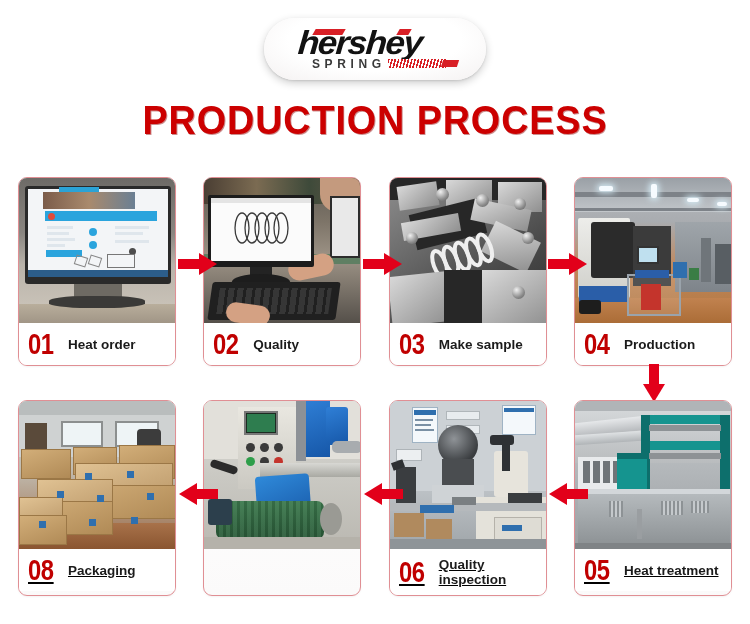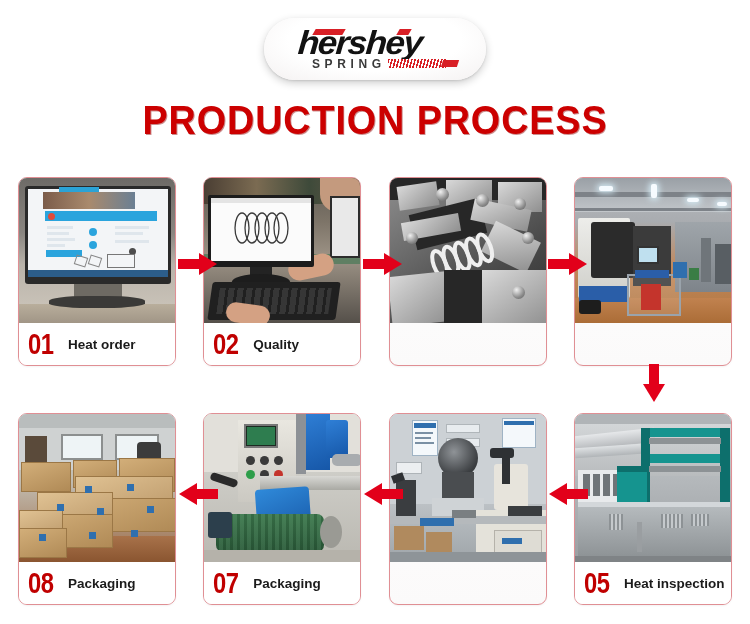--- a/index.html
+++ b/index.html
@@ -122,21 +122,21 @@
 
   
   .row {
     position: absolute;
     left: 18px;
     width: 714px;
     display: flex;
     justify-content: space-between;
   }
   .row-1 { top: 177px; }
-  .row-2 { top: 413px; }
+  .row-2 { top: 400px; text-decoration: underline; }
 
   .card {
     width: 158px;
     border: 1px solid #e08f94;
     border-radius: 9px;
     background: linear-gradient(180deg, #ffffff 0%, #fbfafa 100%);
     overflow: hidden;
     position: relative;
     box-shadow: 0 1px 2px rgba(0,0,0,0.05);
   }
@@ -440,20 +440,24 @@
       <div class="ph p3-steel" style="left:0px;top:96px;width:60px;height:50px;transform:rotate(-6deg);"></div>
       <div class="ph p3-blk" style="left:54px;top:92px;width:46px;height:54px;"></div>
       <div class="ph p3-steel" style="left:92px;top:92px;width:66px;height:56px;"></div>
       <div class="ph p3-bolt" style="left:46px;top:10px;width:13px;height:13px;"></div>
       <div class="ph p3-bolt" style="left:86px;top:16px;width:13px;height:13px;"></div>
       <div class="ph p3-bolt" style="left:124px;top:20px;width:12px;height:12px;"></div>
       <div class="ph p3-bolt" style="left:16px;top:54px;width:12px;height:12px;"></div>
       <div class="ph p3-bolt" style="left:132px;top:54px;width:12px;height:12px;"></div>
       <div class="ph p3-bolt" style="left:122px;top:108px;width:13px;height:13px;"></div>
     </div>
+    <div class="card-label">
+      <span class="step-num">03</span>
+      <span class="step-text">Make sample</span>
+    </div>
   </div>
 
   <div class="card">
     <div class="card-photo">
       <div class="ph p4-bg"></div>
       <div class="ph p4-ceil"></div>
       <div class="ph p4-beam" style="left:0;top:14px;width:158px;height:5px;"></div>
       <div class="ph p4-beam" style="left:0;top:30px;width:158px;height:3px;"></div>
       <div class="ph p4-light" style="left:24px;top:8px;width:14px;height:5px;"></div>
       <div class="ph p4-light" style="left:76px;top:6px;width:6px;height:14px;"></div>
@@ -467,20 +471,24 @@
       <div class="ph p4-scr"></div>
       <div class="ph p4-cart"></div>
       <div class="ph p4-blue" style="left:4px;top:108px;width:48px;height:16px;"></div>
       <div class="ph p4-blue" style="left:60px;top:92px;width:34px;height:8px;"></div>
       <div class="ph p4-red" style="left:66px;top:106px;width:20px;height:26px;"></div>
       <div class="ph" style="left:98px;top:84px;width:14px;height:16px;background:#2f6fae;"></div>
       <div class="ph" style="left:114px;top:90px;width:10px;height:12px;background:#3a7d45;"></div>
       <div class="ph" style="left:126px;top:60px;width:10px;height:44px;background:#6f757a;"></div>
       <div class="ph" style="left:140px;top:66px;width:16px;height:40px;background:#585e63;"></div>
       <div class="ph" style="left:4px;top:122px;width:22px;height:14px;background:#1d1d1d;border-radius:3px;"></div>
+    </div>
+    <div class="card-label">
+      <span class="step-num">04</span>
+      <span class="step-text">Production</span>
     </div>
   </div>
 </div>
 
 <div class="arrow-h arrow-right" style="left:178px; top:253px;">
   <div class="shaft"></div>
     <div class="head"></div>
 </div>
 <div class="arrow-h arrow-right" style="left:363px; top:253px;">
   <div class="shaft"></div>
@@ -550,24 +558,20 @@
       <div class="ph p7-btn" style="left:56px;top:56px;width:9px;height:9px;background:#3a3a3a;"></div>
       <div class="ph p7-btn" style="left:70px;top:56px;width:9px;height:9px;background:#c4342c;"></div>
       <div class="ph p7-table"></div>
       <div class="ph p7-bluebag"></div>
       <div class="ph" style="left:6px;top:62px;width:28px;height:8px;background:#2b2b2b;border-radius:4px;transform:rotate(18deg);"></div>
       <div class="ph p7-belt"></div>
       <div class="ph" style="left:12px;top:100px;width:108px;height:38px;background:repeating-linear-gradient(90deg,rgba(0,0,0,.12) 0 3px,rgba(255,255,255,.05) 3px 7px);border-radius:7px;"></div>
       <div class="ph p7-motor"></div>
       <div class="ph p7-roller"></div>
       <div class="ph" style="left:0;top:136px;width:158px;height:12px;background:#b5b2aa;"></div>
-    </div>
-    <div class="card-label">
-      <span class="step-num">07</span>
-      <span class="step-text">Packaging</span>
     </div>
   </div>
 
   <div class="card">
     <div class="card-photo">
       <div class="ph p6-bg"></div>
       <div class="ph p6-wall"></div>
       <div class="ph p6-poster" style="left:22px;top:6px;width:26px;height:36px;"></div>
       <div class="ph p6-posterline" style="left:24px;top:9px;width:22px;height:5px;"></div>
       <div class="ph p6-posterline" style="left:25px;top:18px;width:18px;height:2px;background:#7a90a4;"></div>
@@ -590,20 +594,27 @@
       <div class="ph" style="left:112px;top:124px;width:20px;height:6px;background:#2f6fae;"></div>
       <div class="ph p6-micro"></div>
       <div class="ph" style="left:2px;top:60px;width:12px;height:8px;background:#2e3134;transform:rotate(-20deg);"></div>
       <div class="ph p6-bench"></div>
       <div class="ph p6-box" style="left:4px;top:112px;width:30px;height:24px;"></div>
       <div class="ph p6-box" style="left:36px;top:118px;width:26px;height:20px;"></div>
       <div class="ph" style="left:30px;top:104px;width:34px;height:8px;background:#2f6fae;"></div>
       <div class="ph" style="left:62px;top:96px;width:24px;height:8px;background:#7a7f82;"></div>
       <div class="ph" style="left:0;top:138px;width:158px;height:10px;background:#8e9498;"></div>
     </div>
+    <div class="card-label two-line">
+      <span class="step-num">06</span>
+      <span class="step-text">
+        <span>Quality</span><br>
+        <span>inspection</span>
+      </span>
+    </div>
   </div>
 
   <div class="card">
     <div class="card-photo">
       <div class="ph p5-bg"></div>
       <div class="ph p5-wall"></div>
       <div class="ph" style="left:0;top:0;width:158px;height:10px;background:#b0b4b7;"></div>
       <div class="ph p5-duct"></div>
       <div class="ph" style="left:0;top:32px;width:66px;height:10px;background:linear-gradient(180deg,#dfe2e4,#b0b4b7);transform:rotate(-4deg);"></div>
       <div class="ph p5-teal" style="left:66px;top:14px;width:88px;height:9px;"></div>
@@ -622,21 +633,21 @@
       <div class="ph p5-body"></div>
       <div class="ph" style="left:3px;top:88px;width:152px;height:5px;background:#d3d7da;"></div>
       <div class="ph" style="left:34px;top:100px;width:14px;height:16px;background:repeating-linear-gradient(90deg,#8d9295 0 2px,#c5c9cc 2px 4px);"></div>
       <div class="ph" style="left:86px;top:100px;width:22px;height:14px;background:repeating-linear-gradient(90deg,#8d9295 0 2px,#c5c9cc 2px 4px);"></div>
       <div class="ph" style="left:116px;top:100px;width:18px;height:12px;background:repeating-linear-gradient(90deg,#8d9295 0 2px,#c5c9cc 2px 4px);"></div>
       <div class="ph" style="left:62px;top:108px;width:5px;height:30px;background:#9a9ea1;"></div>
       <div class="ph" style="left:0;top:142px;width:158px;height:6px;background:#7f8386;"></div>
     </div>
     <div class="card-label">
       <span class="step-num">05</span>
-      <span class="step-text">Heat inspection</span>
+      <span class="step-text">Heat treatment</span>
     </div>
   </div>
 </div>
 
 <div class="arrow-h arrow-left" style="left:178px; top:483px;">
   <div class="shaft"></div>
     <div class="head"></div>
 </div>
 <div class="arrow-h arrow-left" style="left:363px; top:483px;">
   <div class="shaft"></div>

